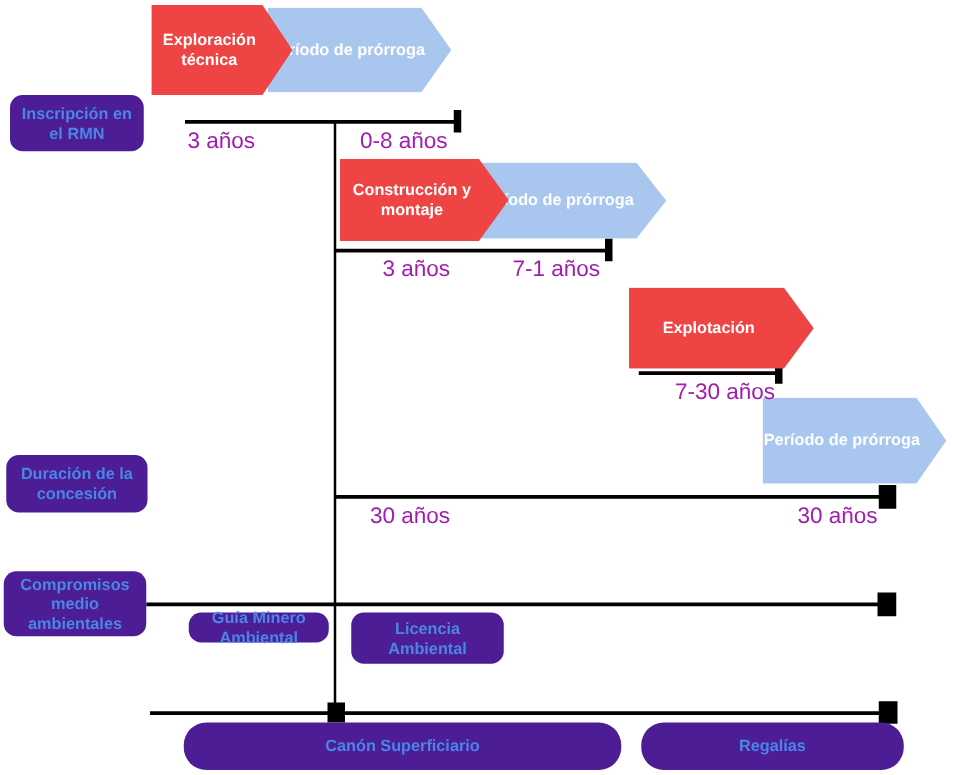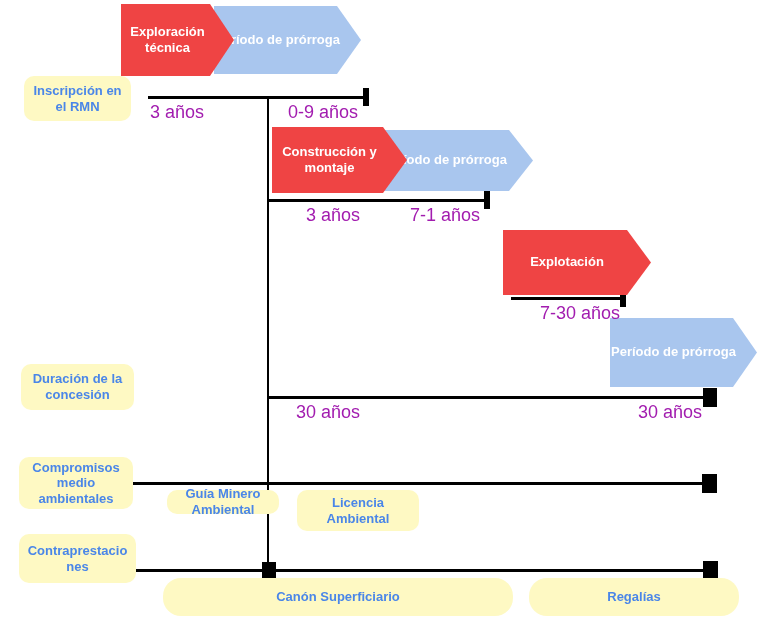--- a/index.html
+++ b/index.html
@@ -45,24 +45,24 @@
   .dur{position:absolute;color:#a21caf;font-size:18px;white-space:nowrap;z-index:2;}
   #dur-exp  {left:150px;top:102px;}
   #dur-pro1 {left:288px;top:102px;}
   #dur-con  {left:306px;top:205px;}
   #dur-pro2 {left:410px;top:205px;}
   #dur-expl {left:540px;top:303px;}
   #dur-c30l {left:296px;top:402px;}
   #dur-c30r {left:638px;top:402px;}
   
   .gbox{
-    position:absolute;background:#fef9c3;border-radius:10px;
+    position:absolute;background:#4c1d95;border-radius:10px;
     display:flex;align-items:center;justify-content:center;text-align:center;
     color:#4a86e8;font-weight:bold;font-size:13px;line-height:1.2;
-    box-sizing:border-box;padding:3px 6px;z-index:4;margin-left:16px;
+    box-sizing:border-box;padding:3px 6px;z-index:4;
   }
   #box-inscripcion {left:8px;  top:76px; width:107px;height:45px;}
   #box-duracion    {left:5px;  top:364px;width:113px;height:46px;}
   #box-compromisos {left:3px;  top:457px;width:114px;height:52px;}
   #box-contraprest {left:3px;  top:534px;width:117px;height:49px;overflow-wrap:anywhere;}
   #box-guia        {left:151px;top:490px;width:112px;height:24px;}
   #box-licencia    {left:281px;top:490px;width:122px;height:41px;}
   #box-canon       {left:147px;top:578px;width:350px;height:38px;border-radius:18px;}
   #box-regalias    {left:513px;top:578px;width:210px;height:38px;border-radius:18px;}
 </style>
@@ -88,29 +88,28 @@
 
   <div class="cap" id="cap-t1"></div>
   <div class="cap" id="cap-t2"></div>
   <div class="cap" id="cap-t3"></div>
   <div class="sq" id="sq-t4"></div>
   <div class="sq" id="sq-t5"></div>
   <div class="sq" id="sq-t6a"></div>
   <div class="sq" id="sq-t6b"></div>
 
   <div class="dur" id="dur-exp">3 años</div>
-  <div class="dur" id="dur-pro1">0-9 años</div>
+  <div class="dur" id="dur-pro1">0-8 años</div>
   <div class="dur" id="dur-con">3 años</div>
   <div class="dur" id="dur-pro2">7-1 años</div>
   <div class="dur" id="dur-expl">7-30 años</div>
   <div class="dur" id="dur-c30l">30 años</div>
   <div class="dur" id="dur-c30r">30 años</div>
 
   <div class="gbox" id="box-inscripcion">Inscripción en el RMN</div>
   <div class="gbox" id="box-duracion">Duración de la concesión</div>
   <div class="gbox" id="box-compromisos">Compromisos medio ambientales</div>
-  <div class="gbox" id="box-contraprest">Contraprestaciones</div>
   <div class="gbox" id="box-guia">Guía Minero Ambiental</div>
   <div class="gbox" id="box-licencia">Licencia Ambiental</div>
   <div class="gbox" id="box-canon">Canón Superficiario</div>
   <div class="gbox" id="box-regalias">Regalías</div>
 
 </div>
 
 </body></html>

